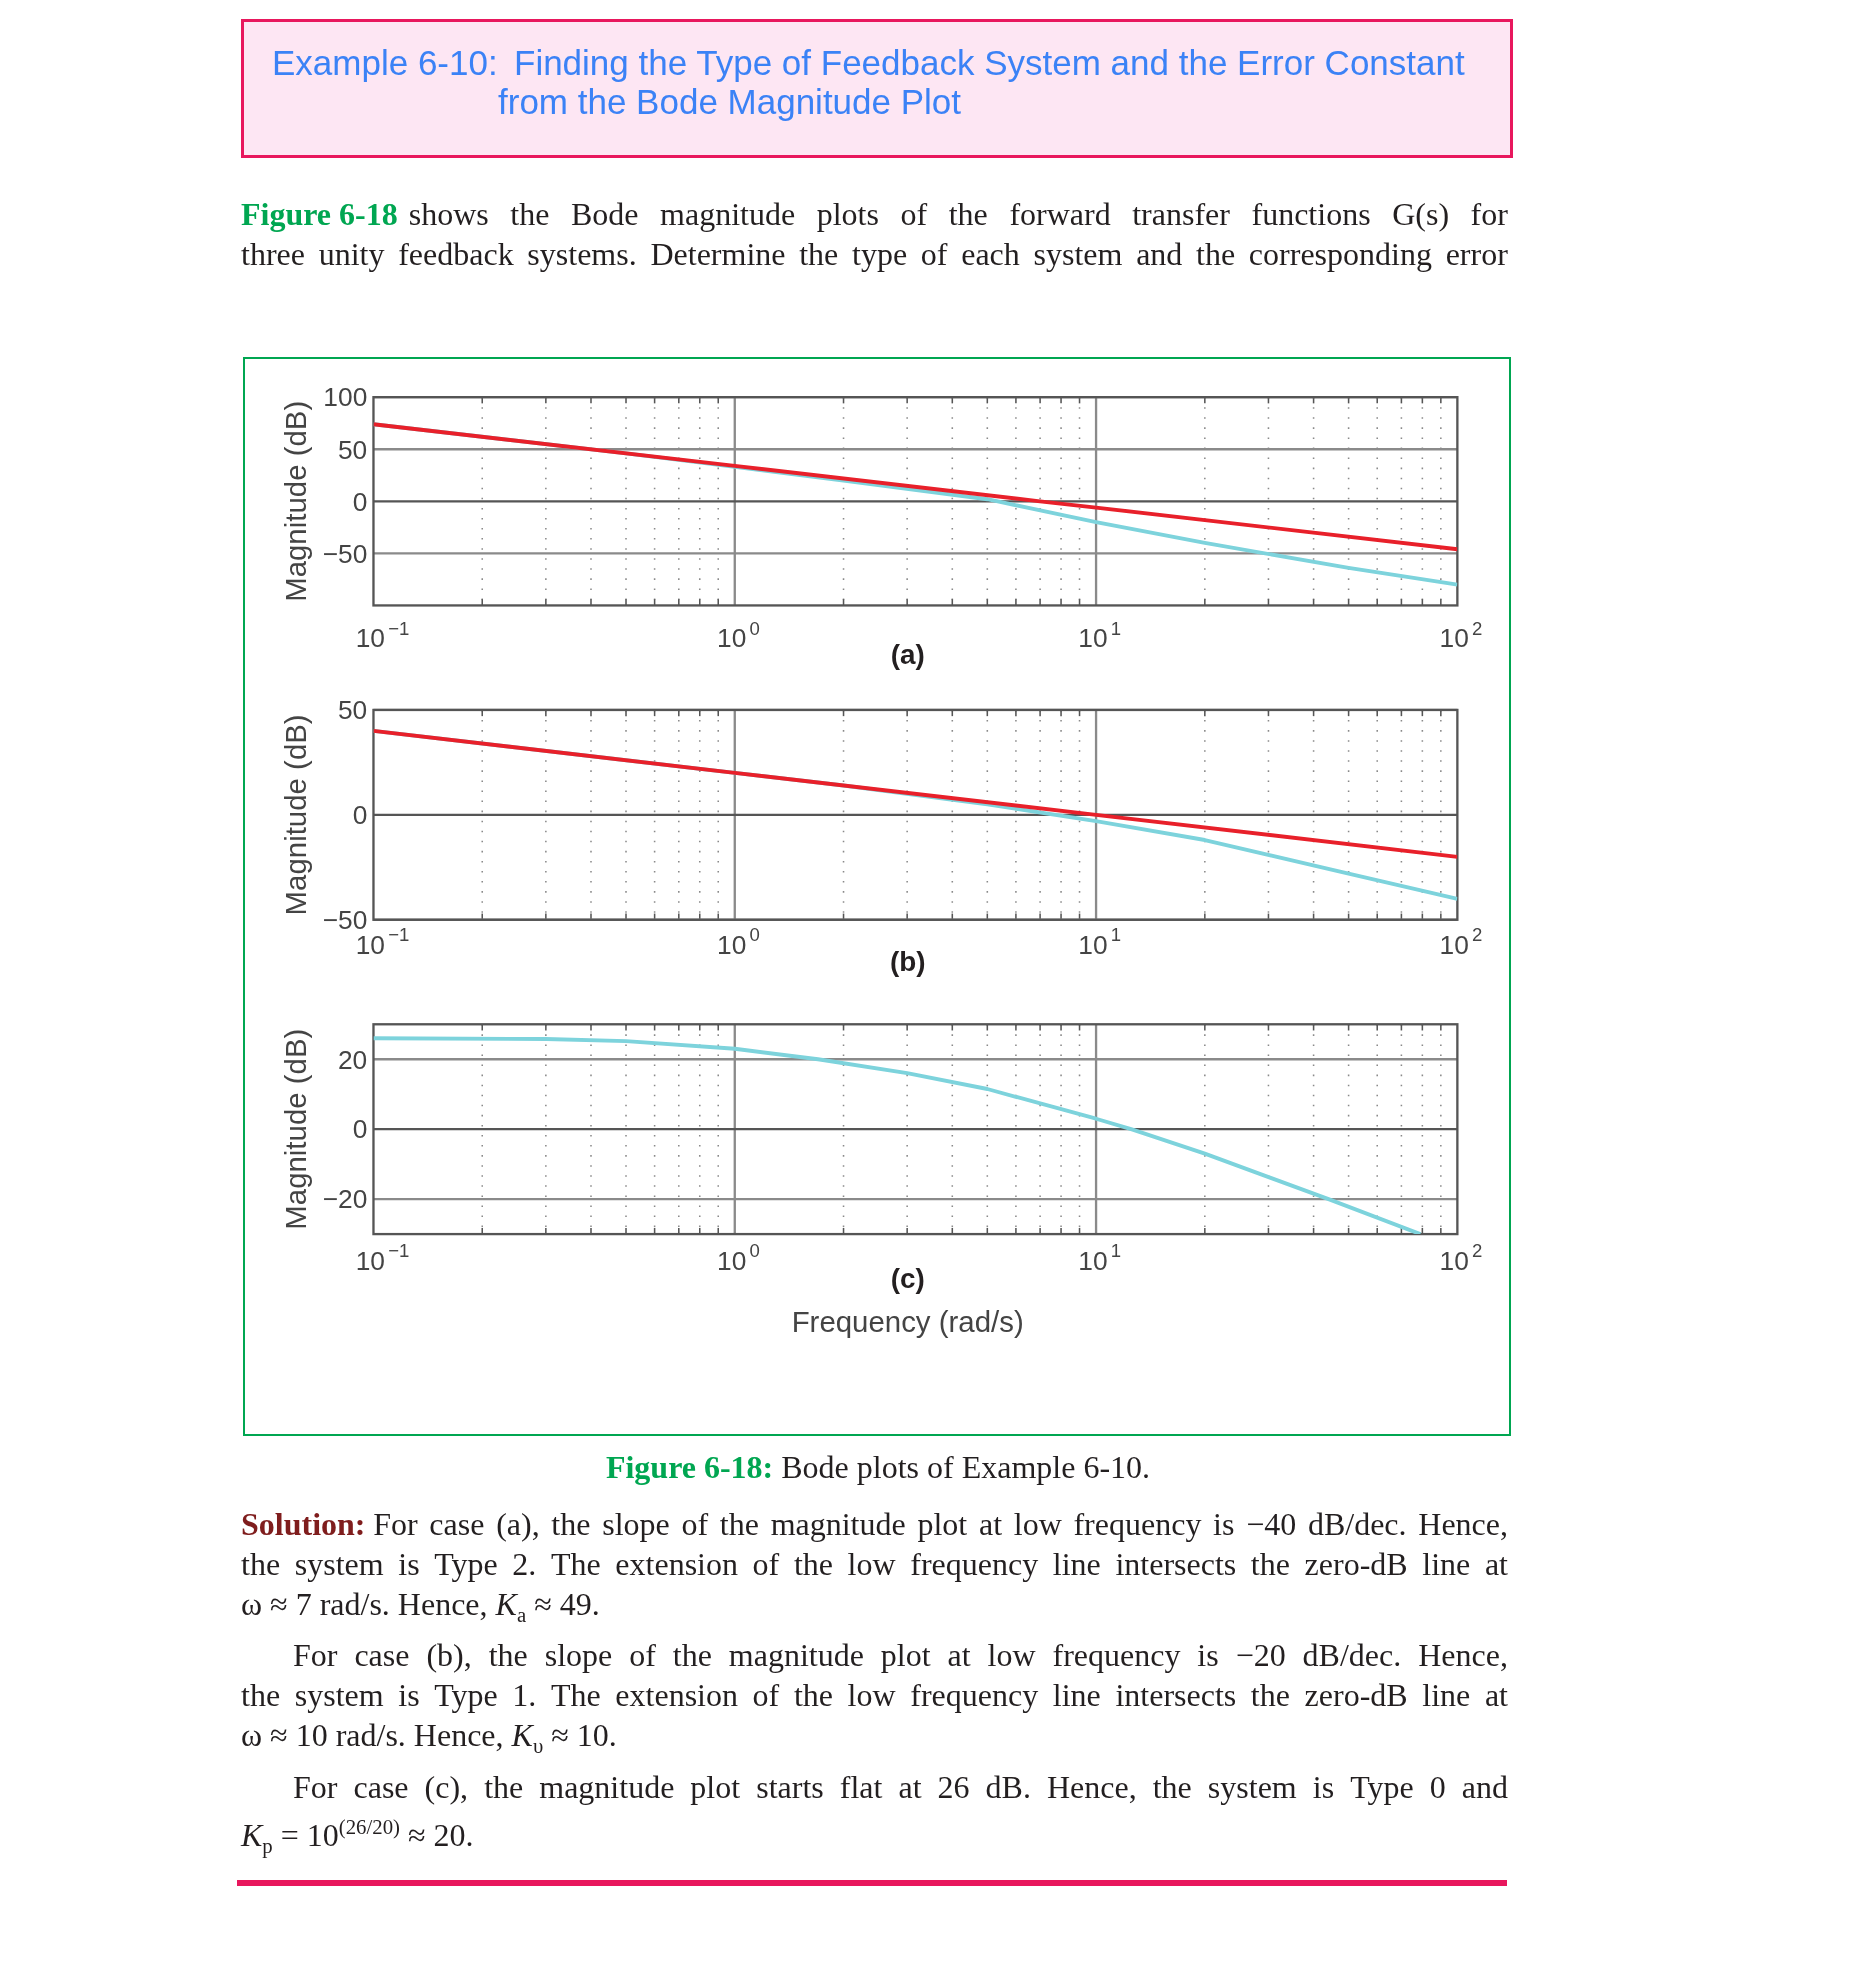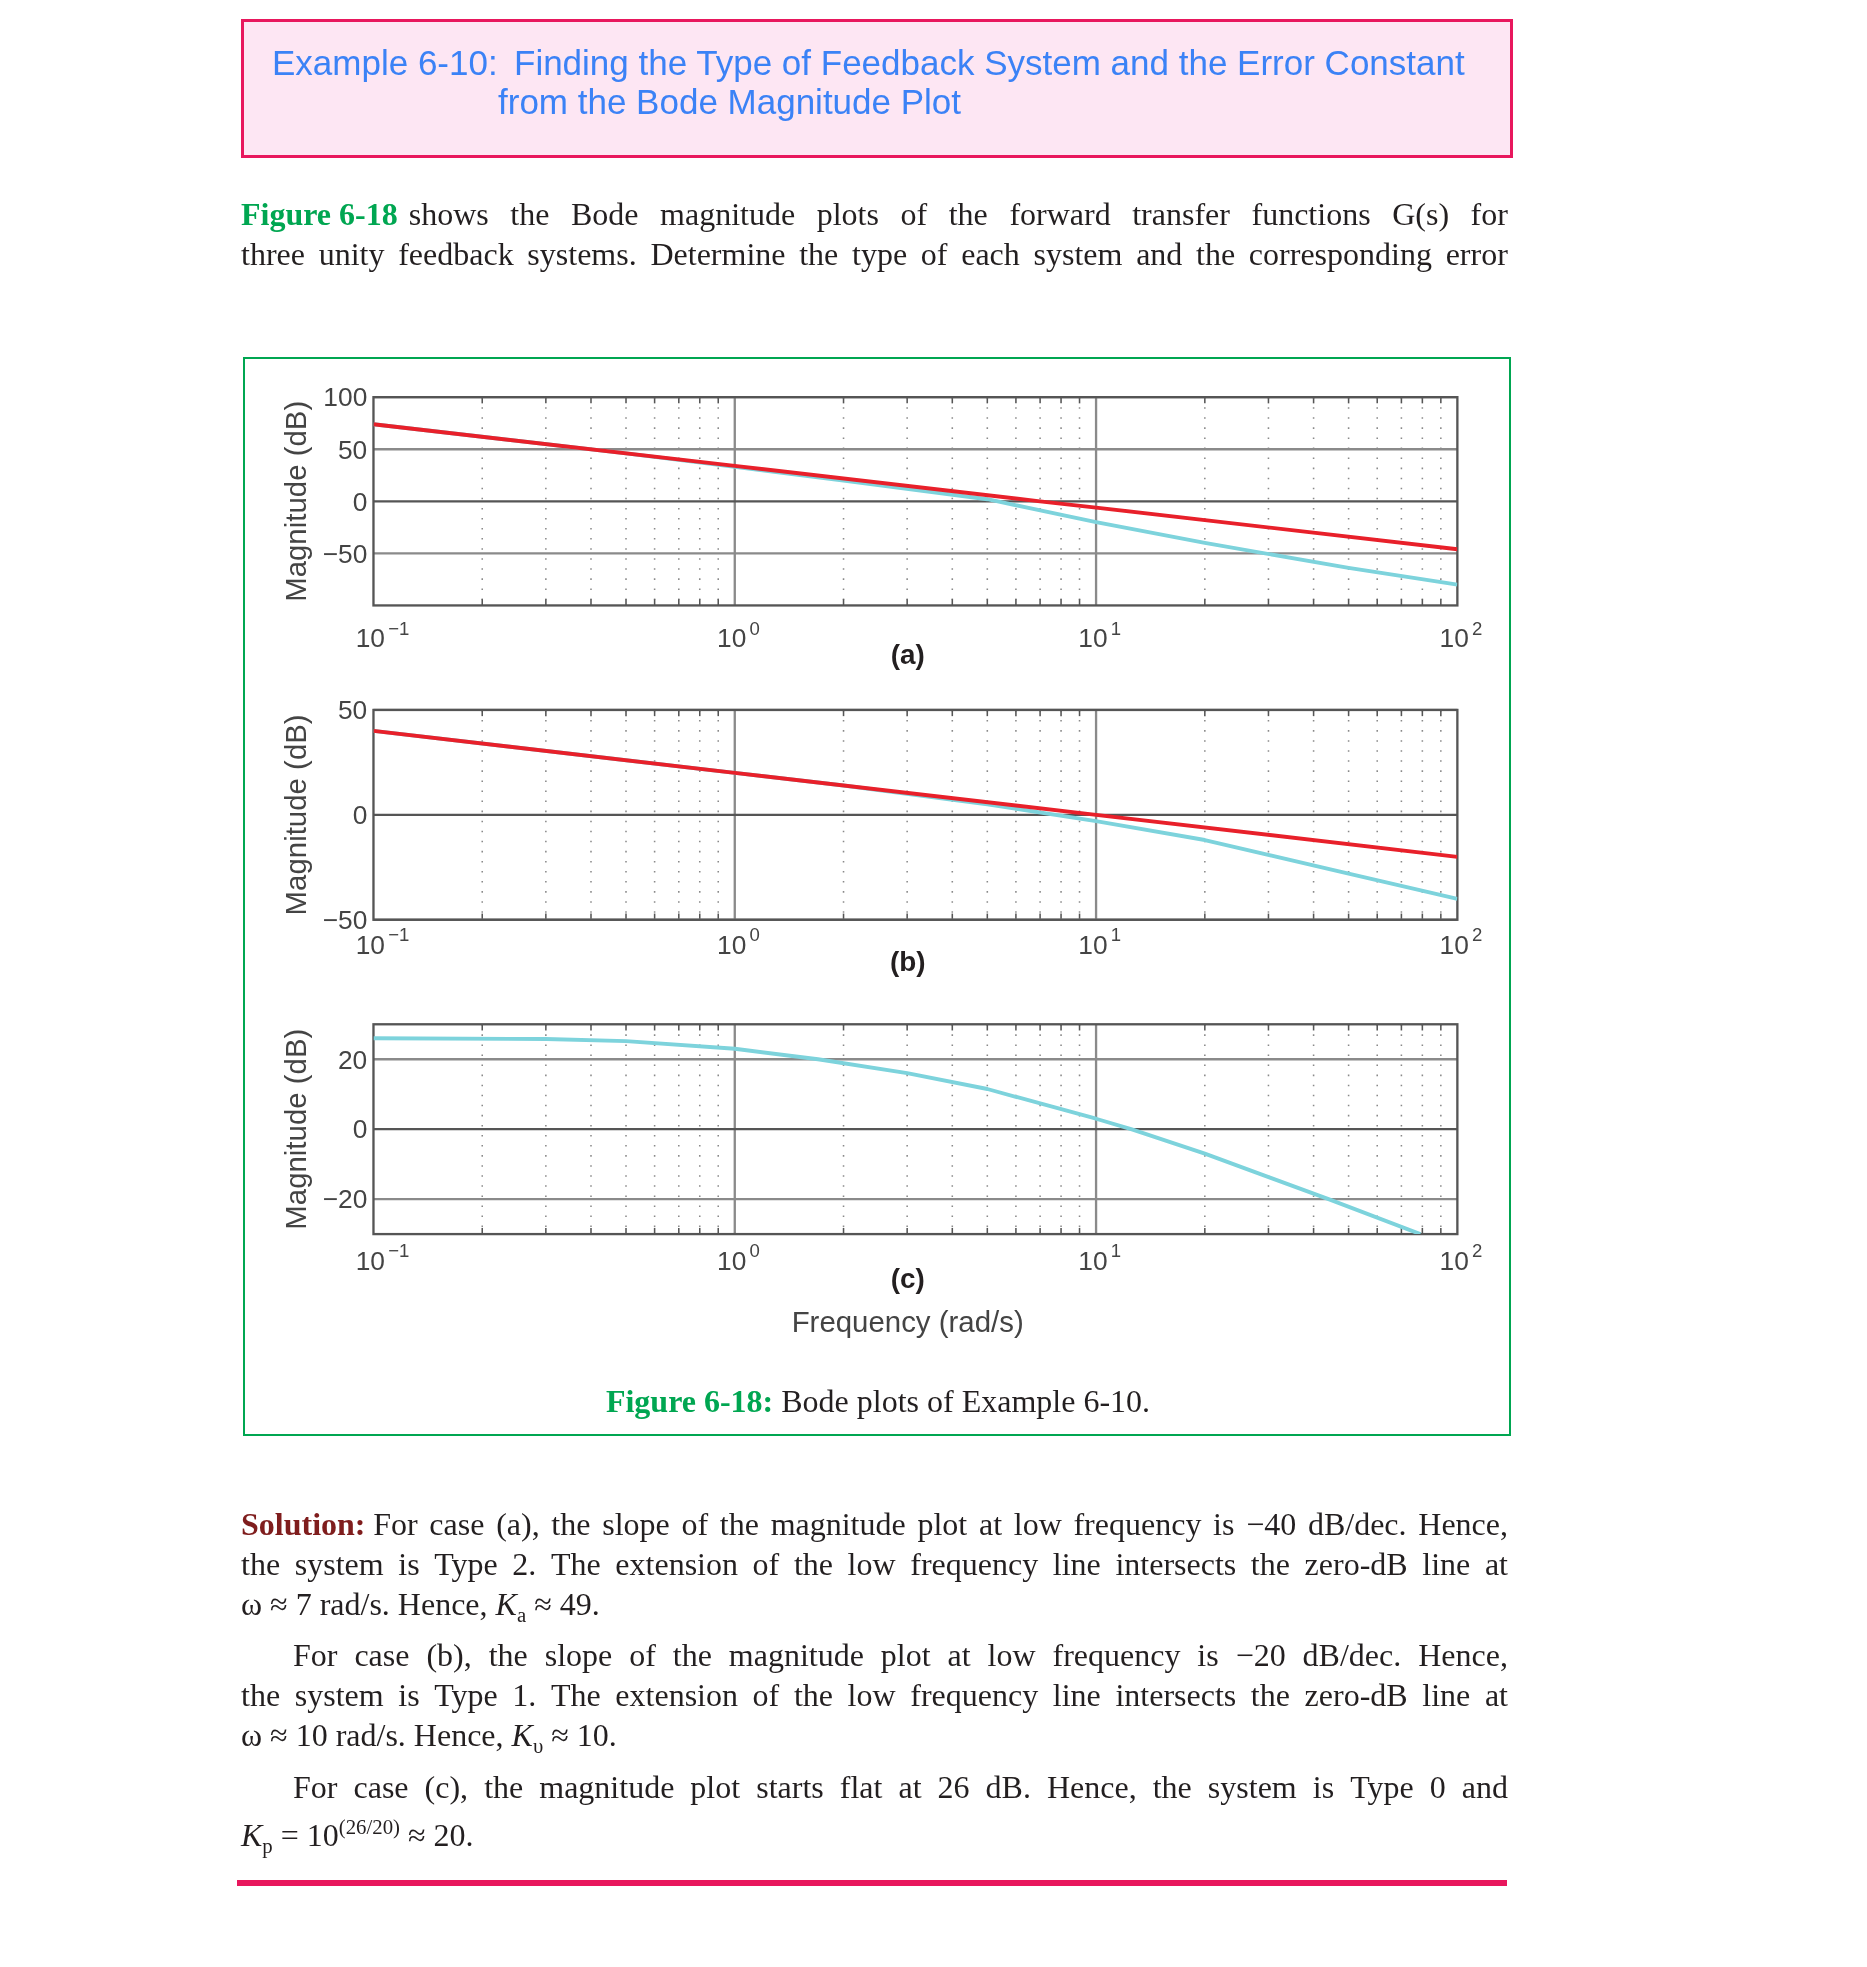--- a/index.html
+++ b/index.html
@@ -374,21 +374,21 @@
       <text x="1901" y="1624" text-anchor="start" font-size="24" fill="#444" font-family="Liberation Sans, sans-serif">2</text>
       <text x="1172" y="1664" text-anchor="middle" font-size="36" font-weight="bold" fill="#231f20" font-family="Liberation Sans, sans-serif">(c)</text>
       <clipPath id="clip2">
         <rect x="482" y="1323" width="1400" height="271"></rect>
       </clipPath>
       <path d="M482.0,1341.1 L704.7,1342.0 L808.2,1344.7 L948.7,1354.6 L1056.2,1368.2 L1171.3,1386.2 L1274.9,1406.6 L1415.3,1445.0 L1460.6,1458.5 L1555.8,1490.1 L1715.6,1548.8 L1834.2,1594.0 " fill="none" stroke="#7dd3dc" stroke-width="5" stroke-linejoin="round" clip-path="url(#clip2)"></path>
       <text x="1172" y="1720" text-anchor="middle" font-size="38" fill="#444" font-family="Liberation Sans, sans-serif">Frequency (rad/s)</text>
     </g>
   </svg>
 
-<div class="abs caption" style="left:0; width:1756px; text-align:center; top:1383px;">
+<div class="abs caption" style="left:0; width:1756px; text-align:center; top:1449px;">
   <span class="green-bold">Figure 6-18:</span>
   <span>Bode plots of Example 6-10.</span>
 </div>
 
 <div class="abs para" style="left:241px; top:1504px; width:1267px;">
   <div class="justify-line">
     <span class="pink-bold">Solution:</span>
     <span id="sol-l1" style="flex: 1 1 0%; display: flex; justify-content: space-between; margin-left: 7.7px;">
         <span class="w">For</span>
         <span class="w">case</span>

